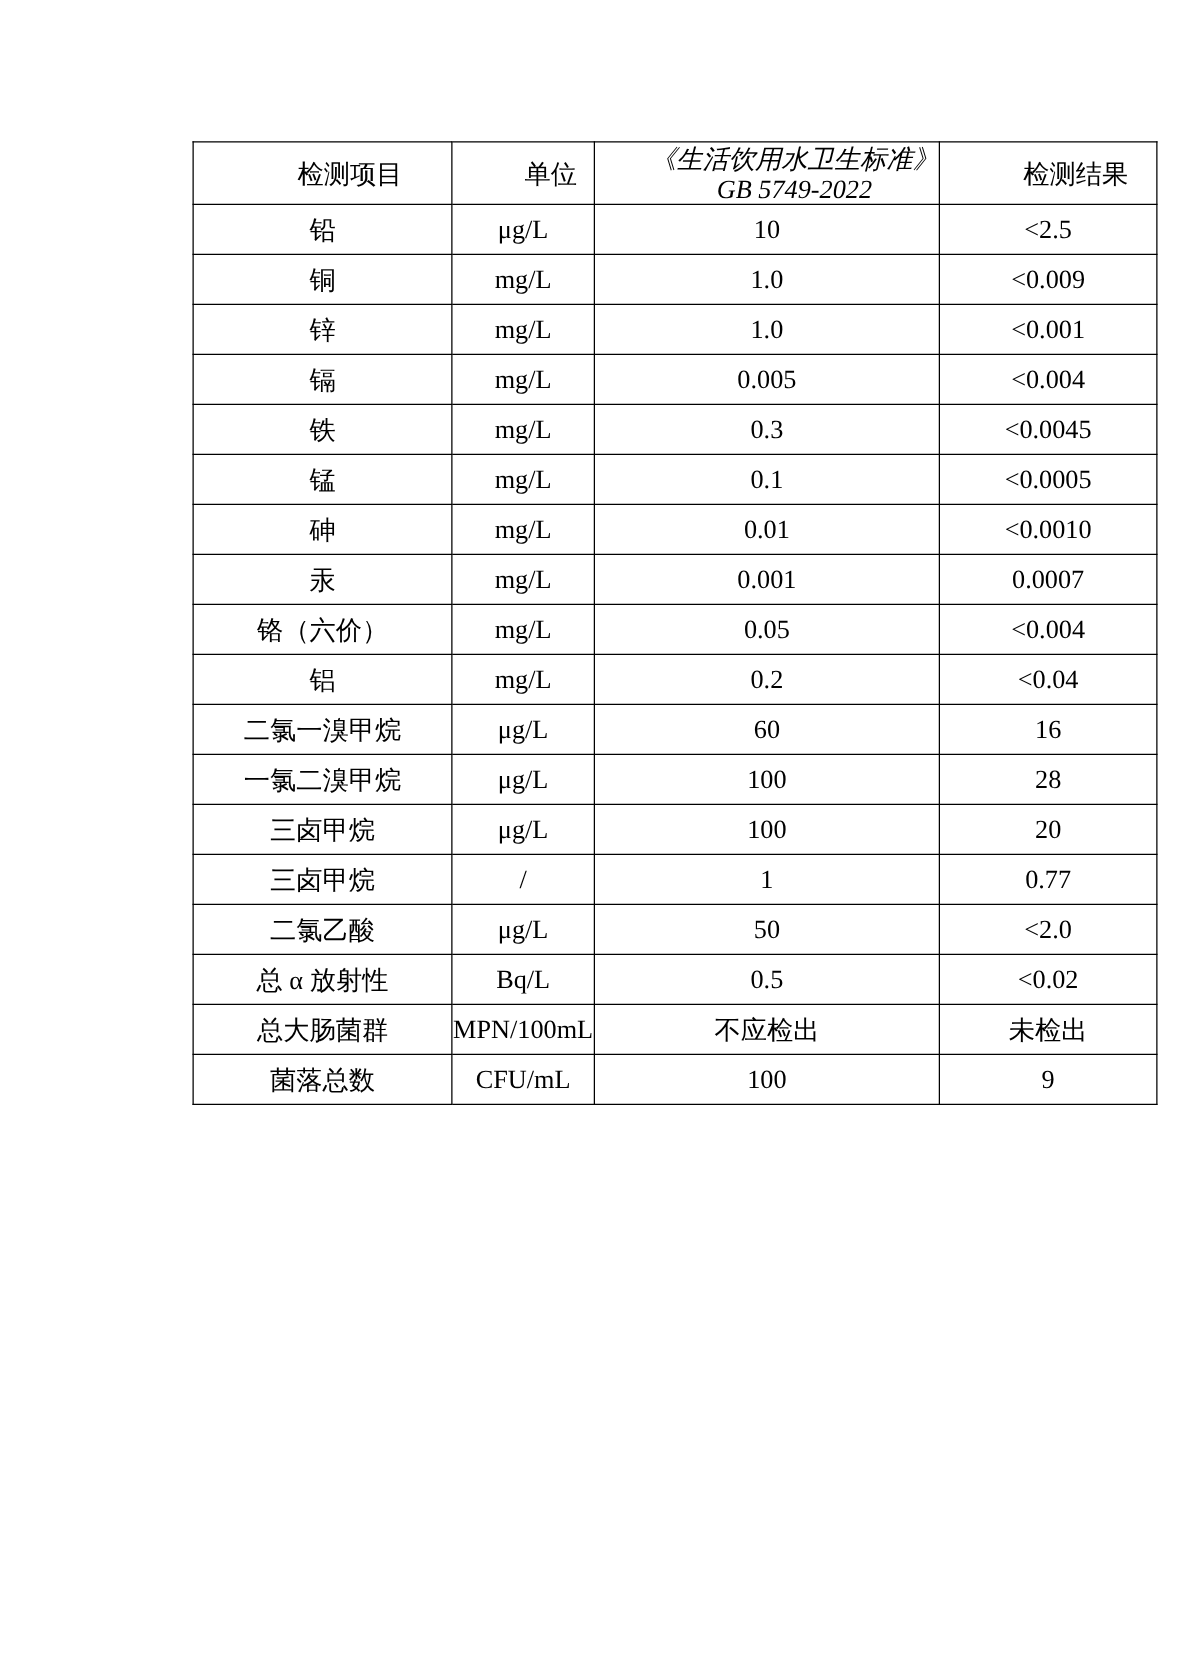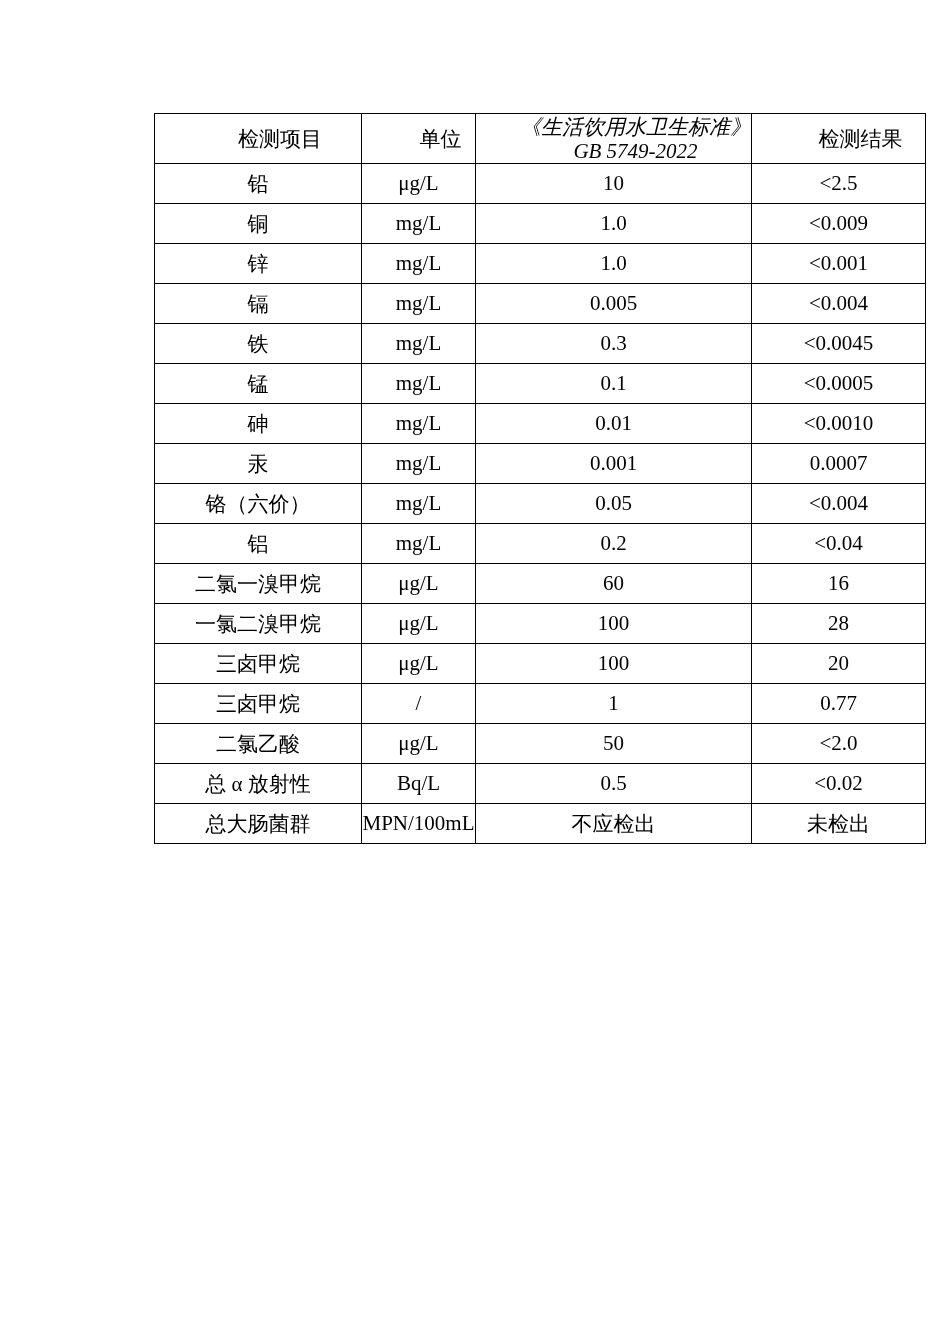--- a/index.html
+++ b/index.html
@@ -162,14 +162,20 @@
         <td>Bq/L</td>
         <td>0.5</td>
         <td>&lt;0.02</td>
       </tr>
       <tr>
         <td>总大肠菌群</td>
         <td>MPN/100mL</td>
         <td>不应检出</td>
         <td>未检出</td>
       </tr>
+      <tr>
+        <td>菌落总数</td>
+        <td>CFU/mL</td>
+        <td>100</td>
+        <td>9</td>
+      </tr>
     </tbody>
 </table>
 
 </body></html>

